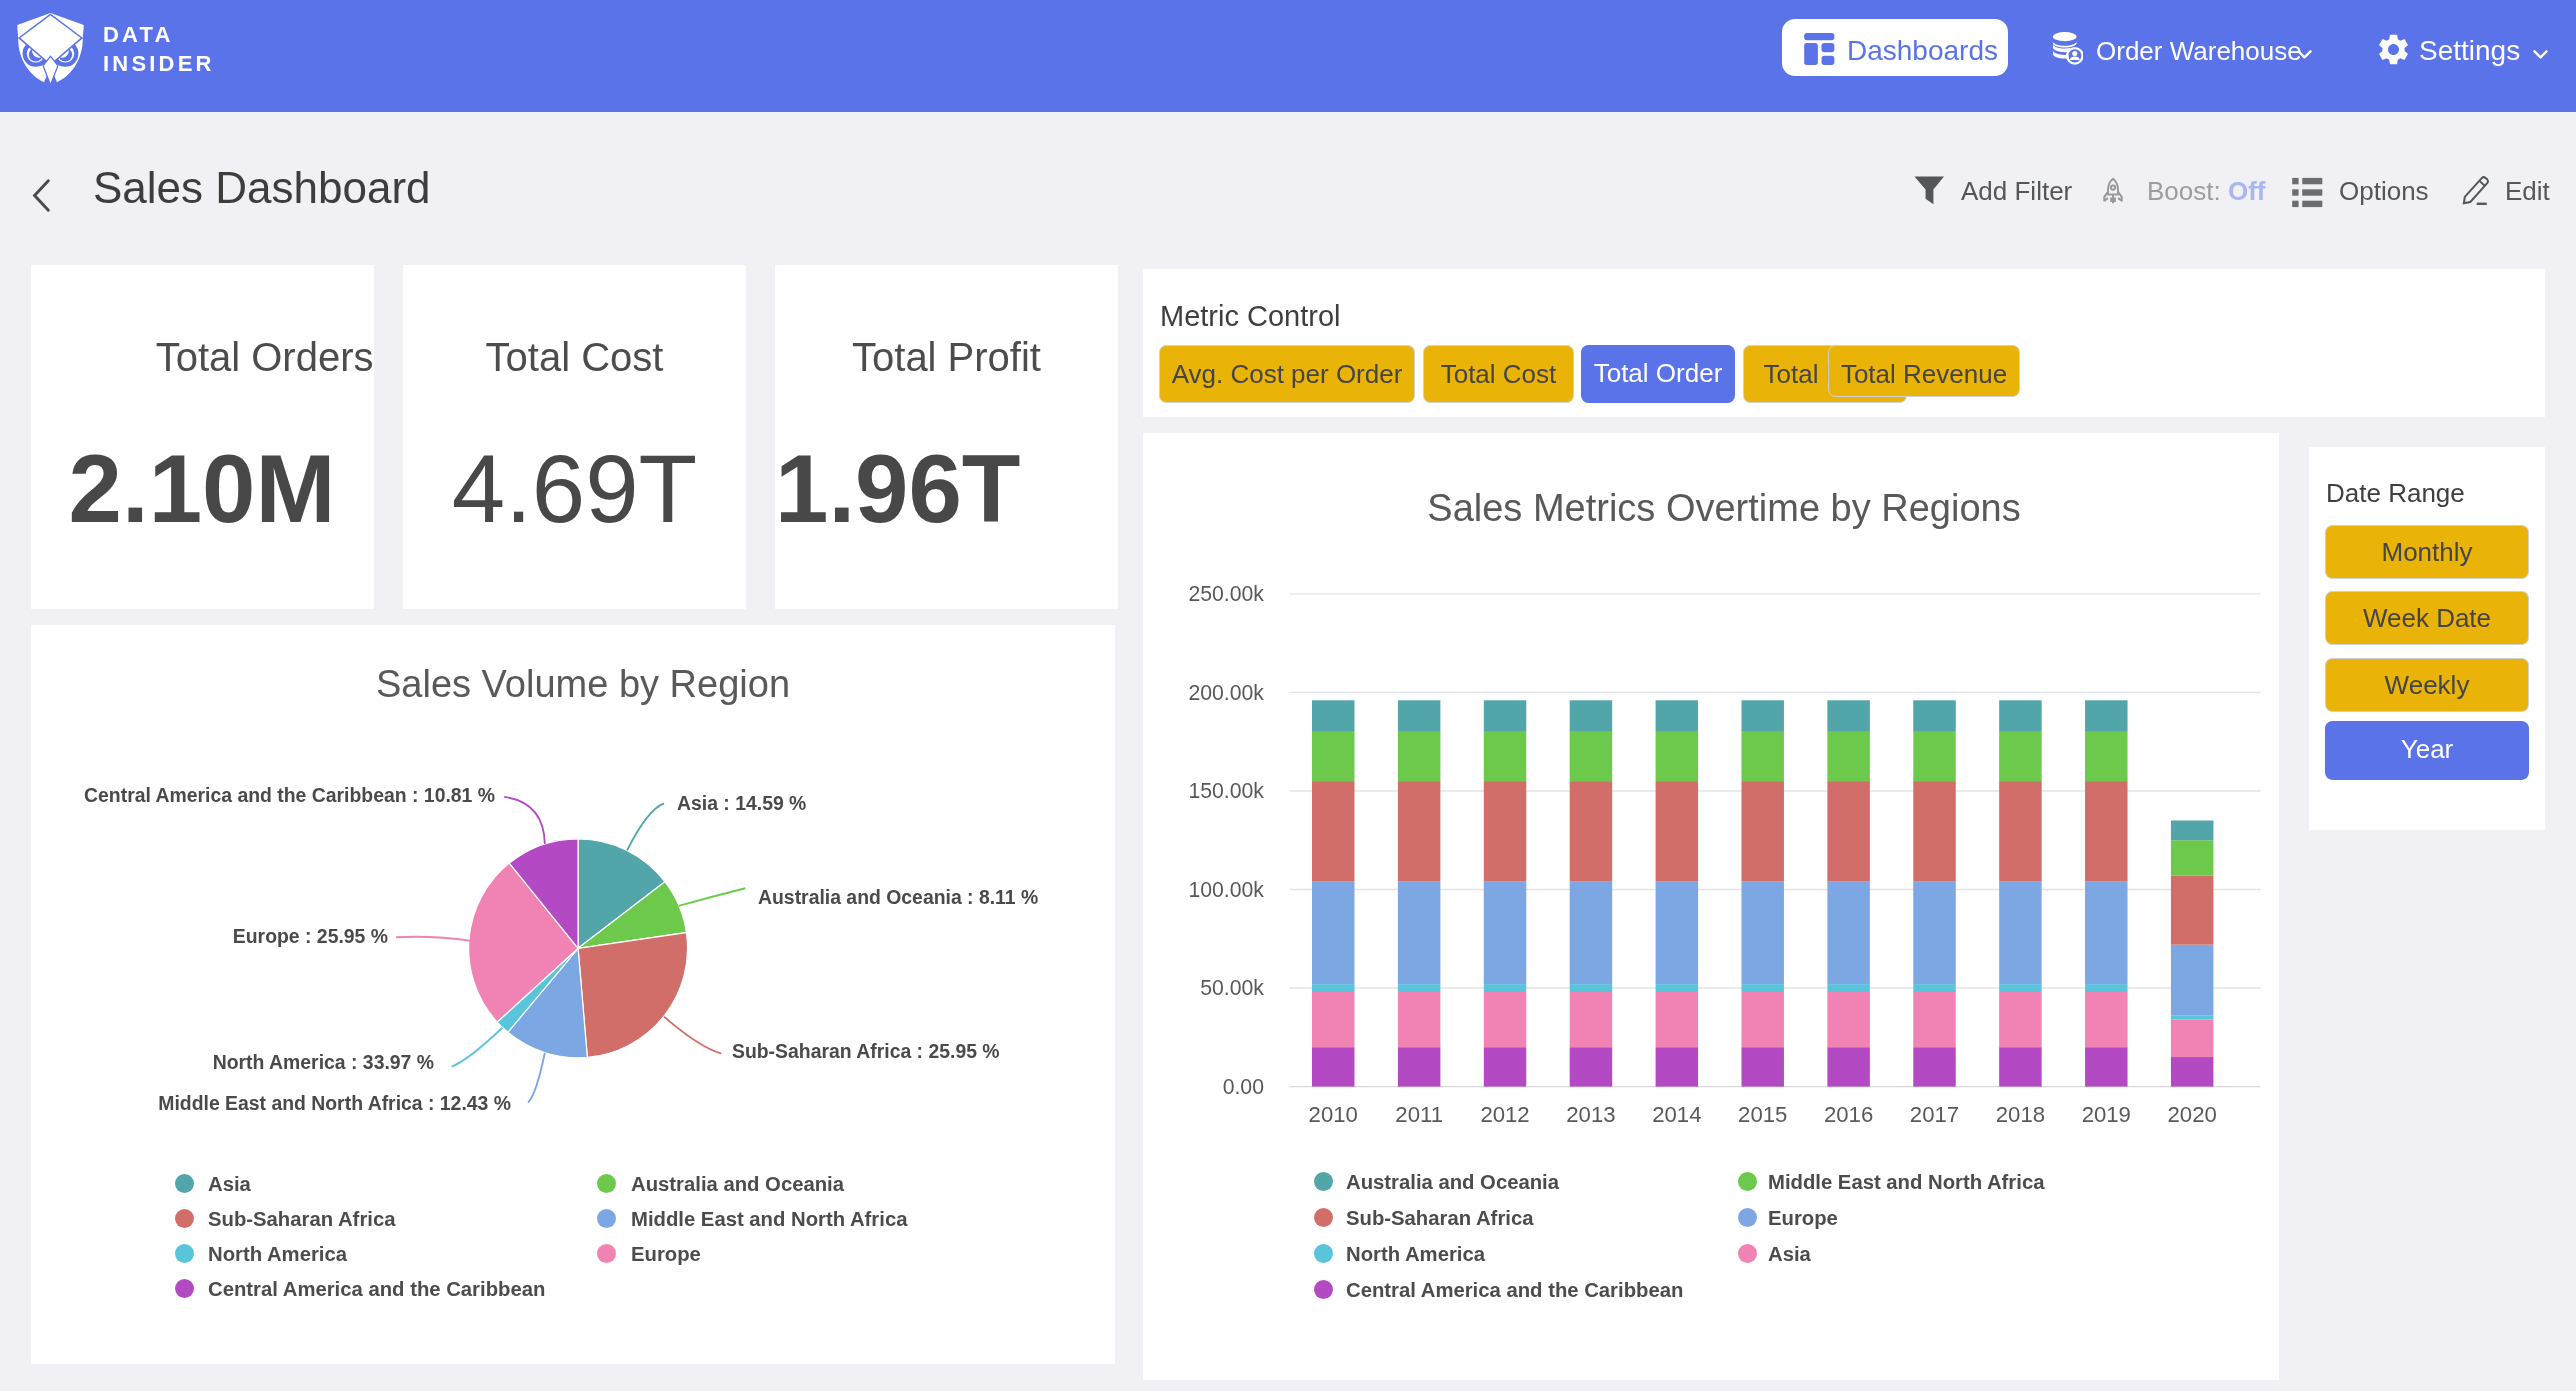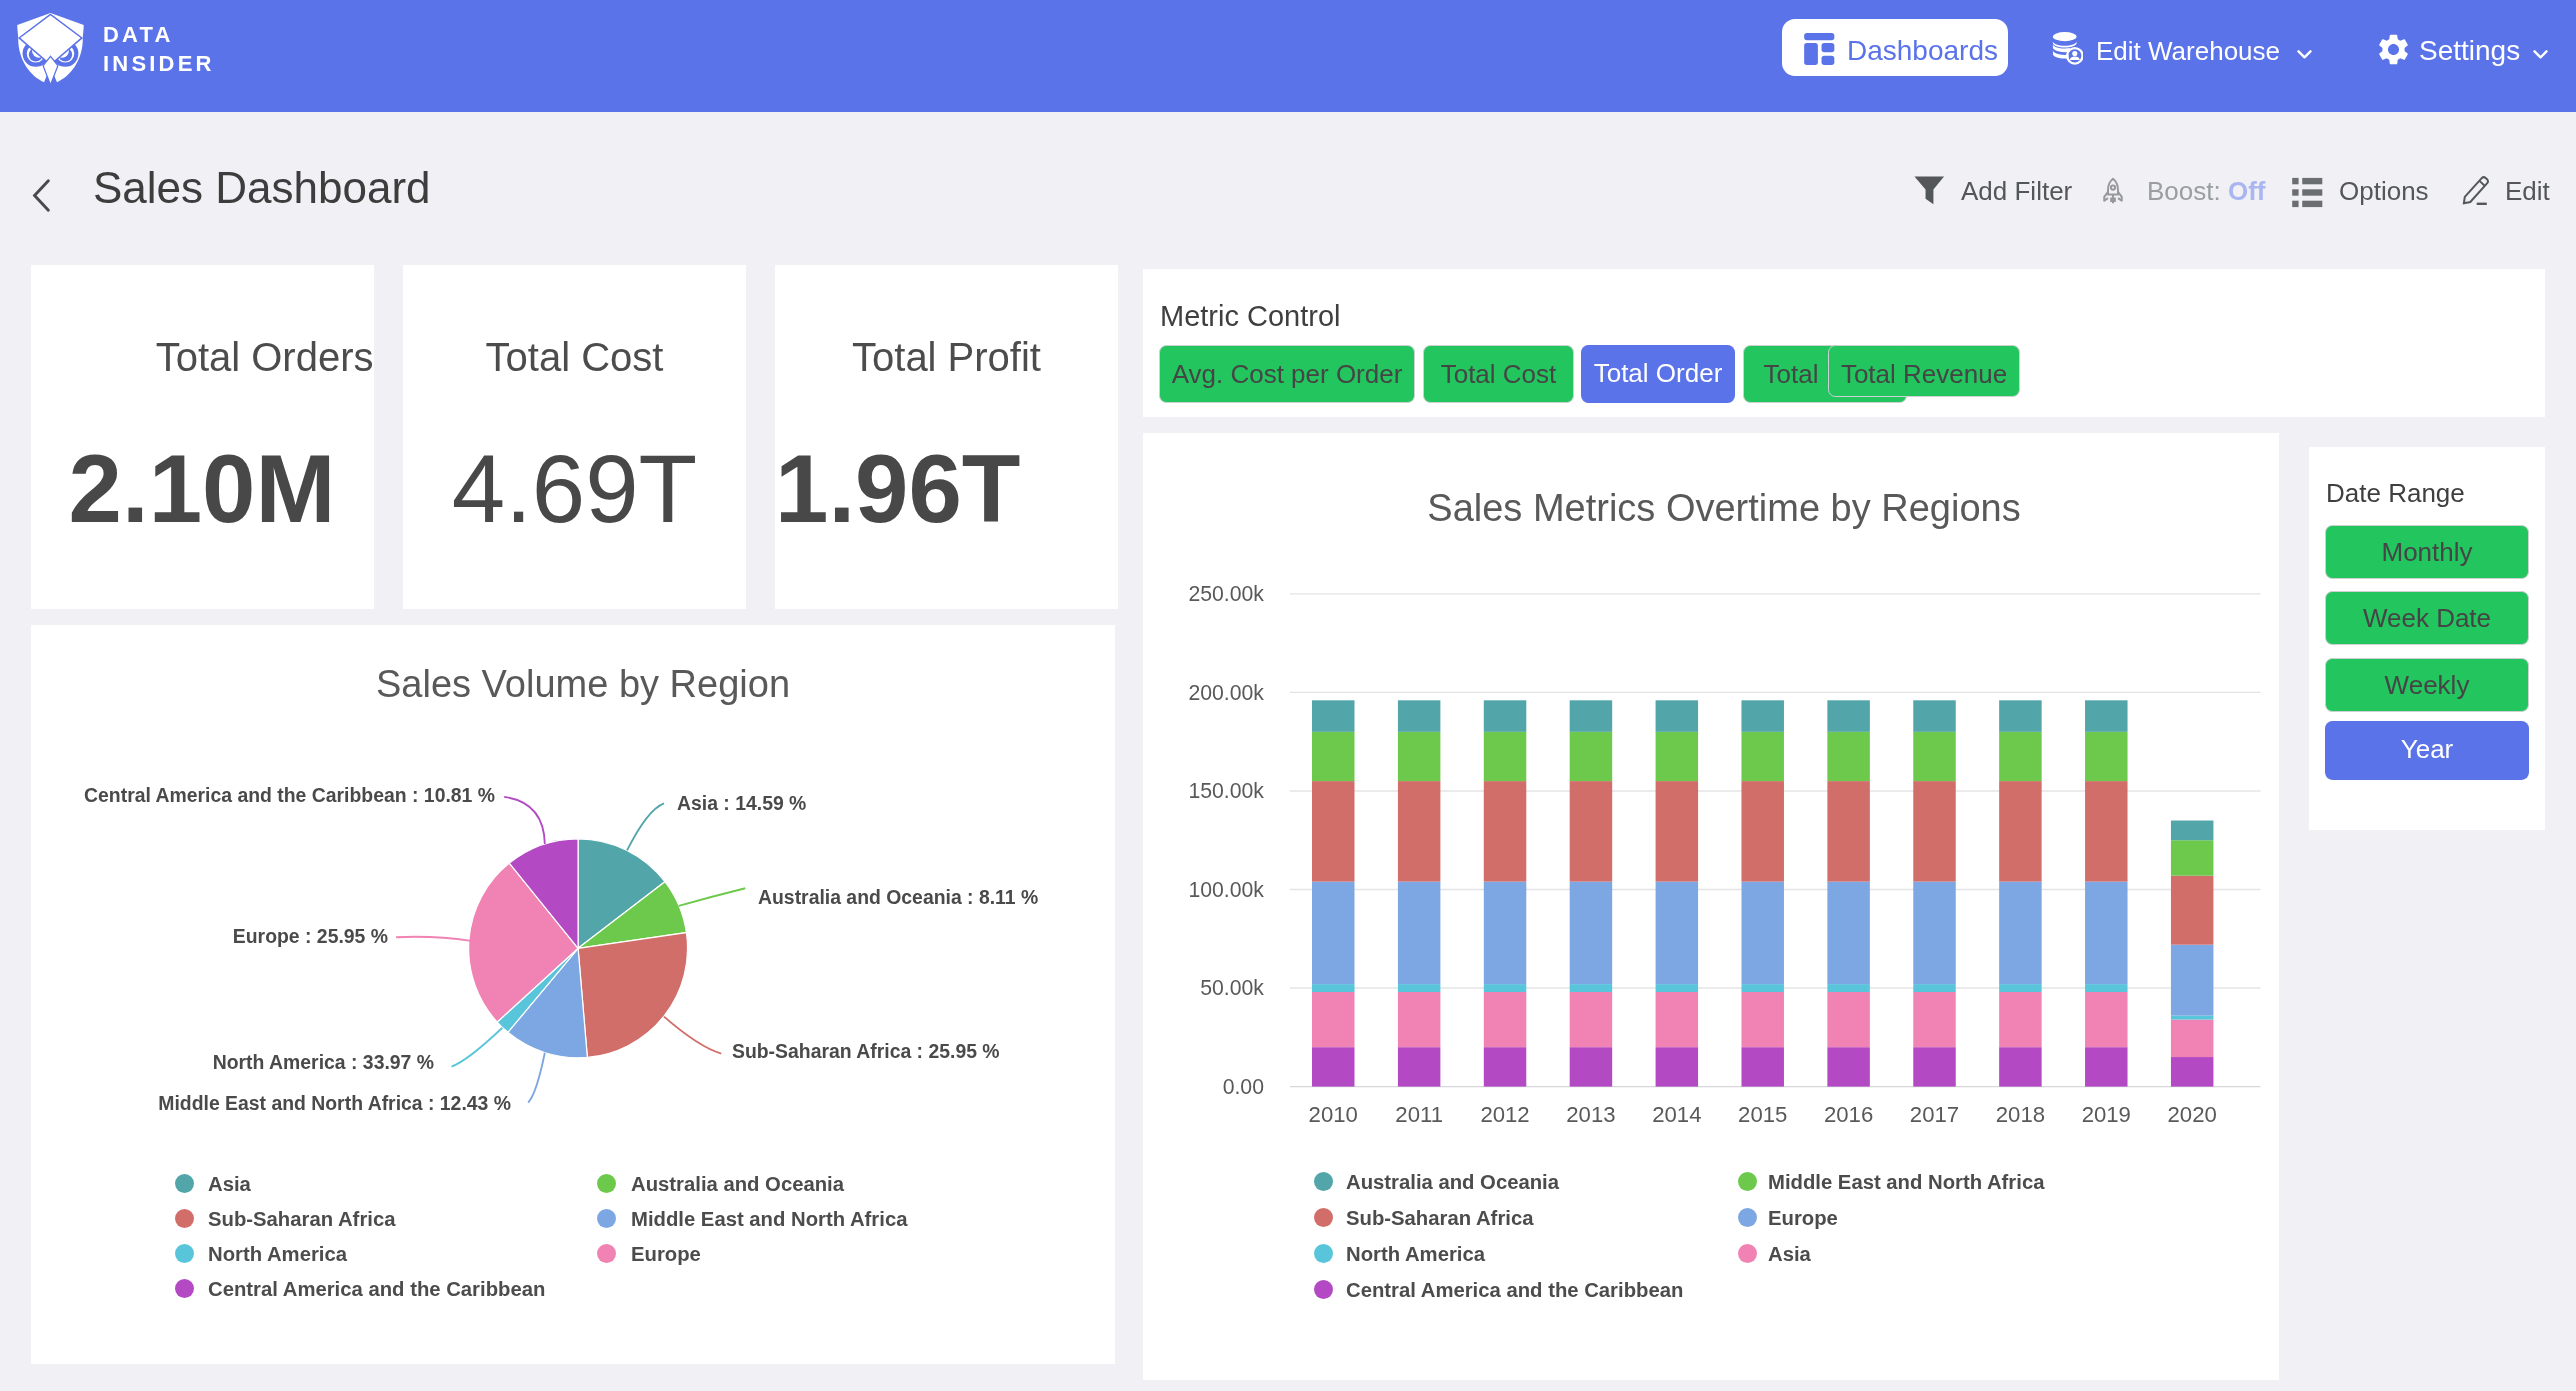--- a/index.html
+++ b/index.html
@@ -2,21 +2,21 @@
 <html style="font-size:15px"><head><meta charset="utf-8">
 <style>
 * { margin:0; padding:0; box-sizing:border-box; }
 html,body { width:2576px; height:1391px; background:#f0f0f5; font-family:"Liberation Sans", sans-serif; position:relative; overflow:hidden; }
 .abs { position:absolute; }
 .card { position:absolute; background:#fff; }
 .nav { position:absolute; left:0; top:0; width:2576px; height:112px; background:#5b73e8;padding-left:12px; }
 .brand { position:absolute; left:103px; top:20.3px; color:#fff; font-size:22px; font-weight:bold; letter-spacing:3.2px; line-height:29px; }
 .navtxt { position:absolute; color:#fff; font-size:28px; }
 .pill { position:absolute; left:1782px; top:19.4px; width:226px; height:57px; background:#fff; border-radius:13px; }
-.btn { position:absolute; background:#22c55e; border:1.8px solid #cfd0d2; border-radius:7.4px; font-size:26px; color:#454545; text-align:center; white-space:nowrap; }
+.btn { position:absolute; background:#eab308; border:1.8px solid #cfd0d2; border-radius:7.4px; font-size:26px; color:#454545; text-align:center; white-space:nowrap; }
 .btn.act { background:#5b73e8; border:none; color:#fff; }
 .ld { position:absolute; width:19.4px; height:19.4px; border-radius:50%; }
 .lt { position:absolute; font-size:20.3px; font-weight:bold; color:#4c4c4c; white-space:nowrap; line-height:30px; }
 .pl { position:absolute; font-size:19.4px; font-weight:bold; color:#4a4a4a; white-space:nowrap; line-height:30px; }
 .ctitle { position:absolute; font-size:38px; color:#595959; white-space:nowrap; }
 </style></head>
 <body>
 <div class="nav">
   <div class="abs" style="left:16.6px;top:13px"><svg width="67" height="72" viewBox="0 0 72 78">
 <path d="M36 0 L72 13 C72 18 71 23 71 28 C71 52 57 69 43 75 L36 58 L29 75 C15 69 1 52 1 28 C1 23 0 18 0 13 Z" fill="#ffffff"></path>
@@ -40,21 +40,21 @@
   <div class="navtxt" style="left:1847px;top:35px;color:#5b73e8">Dashboards</div>
   <div class="abs" style="left:2052px;top:32px"><svg width="31" height="33" viewBox="0 0 34 36" fill="none">
 <ellipse cx="14" cy="5" rx="13" ry="5" fill="#fff"></ellipse>
 <path d="M1 10 C1 12.8 6.8 15 14 15 C21.2 15 27 12.8 27 10 L27 12 C27 14.8 21.2 17 14 17 C6.8 17 1 14.8 1 12 Z" fill="#fff"></path>
 <path d="M1 9 L1 13 C1 15.8 6.8 18 14 18 C16 18 17.8 17.8 19.5 17.5 L19.5 21.5 C17.8 21.8 16 22 14 22 C6.8 22 1 19.8 1 17 Z" fill="#fff"></path>
 <path d="M1 16 L1 20 C1 22.8 6.8 25 14 25 C15.5 25 16.9 24.9 18.2 24.7 L18.2 28.7 C16.9 28.9 15.5 29 14 29 C6.8 29 1 26.8 1 24 Z" fill="#fff"></path>
 <circle cx="25" cy="26" r="8.5" stroke="#fff" stroke-width="2.5"></circle>
 <circle cx="25" cy="23.5" r="2.8" fill="#fff"></circle>
 <path d="M19.5 30.5 C20 27.8 22.3 26.8 25 26.8 C27.7 26.8 30 27.8 30.5 30.5" fill="#fff"></path>
 </svg></div>
-  <div class="navtxt" style="left:2096px;top:36px;font-size:26px">Edit Warehouse</div>
+  <div class="navtxt" style="left:2096px;top:36px;font-size:26px">Order Warehouse</div>
   <div class="abs" style="left:2297px;top:45px"><svg width="15" height="9.2" viewBox="0 0 16 10" fill="none">
         <path d="M1.5 1.5 L8 8 L14.5 1.5" stroke="#fff" stroke-width="2.6" stroke-linecap="round" stroke-linejoin="round"></path>
       </svg></div>
   <div class="abs" style="left:2375px;top:31px"><svg width="37" height="37" viewBox="0 0 24 24" fill="#fff">
 <path d="M19.14 12.94c.04-.3.06-.61.06-.94 0-.32-.02-.64-.07-.94l2.03-1.58c.18-.14.23-.41.12-.61l-1.92-3.32c-.12-.22-.37-.29-.59-.22l-2.39.96c-.5-.38-1.03-.7-1.62-.94l-.36-2.54c-.04-.24-.24-.41-.48-.41h-3.84c-.24 0-.43.17-.47.41l-.36 2.54c-.59.24-1.13.57-1.62.94l-2.39-.96c-.22-.08-.47 0-.59.22L2.74 8.87c-.12.21-.08.47.12.61l2.03 1.58c-.05.3-.09.63-.09.94s.02.64.07.94l-2.03 1.58c-.18.14-.23.41-.12.61l1.92 3.32c.12.22.37.29.59.22l2.39-.96c.5.38 1.03.7 1.62.94l.36 2.54c.05.24.24.41.48.41h3.84c.24 0 .44-.17.47-.41l.36-2.54c.59-.24 1.13-.56 1.62-.94l2.39.96c.22.08.47 0 .59-.22l1.92-3.32c.12-.22.07-.47-.12-.61l-2.01-1.58zM12 15.6c-1.98 0-3.6-1.62-3.6-3.6s1.62-3.6 3.6-3.6 3.6 1.62 3.6 3.6-1.62 3.6-3.6 3.6z"></path>
 </svg></div>
   <div class="navtxt" style="left:2419px;top:35px">Settings</div>
   <div class="abs" style="left:2533px;top:45px"><svg width="15" height="9.2" viewBox="0 0 16 10" fill="none">
         <path d="M1.5 1.5 L8 8 L14.5 1.5" stroke="#fff" stroke-width="2.6" stroke-linecap="round" stroke-linejoin="round"></path>
       </svg></div>

